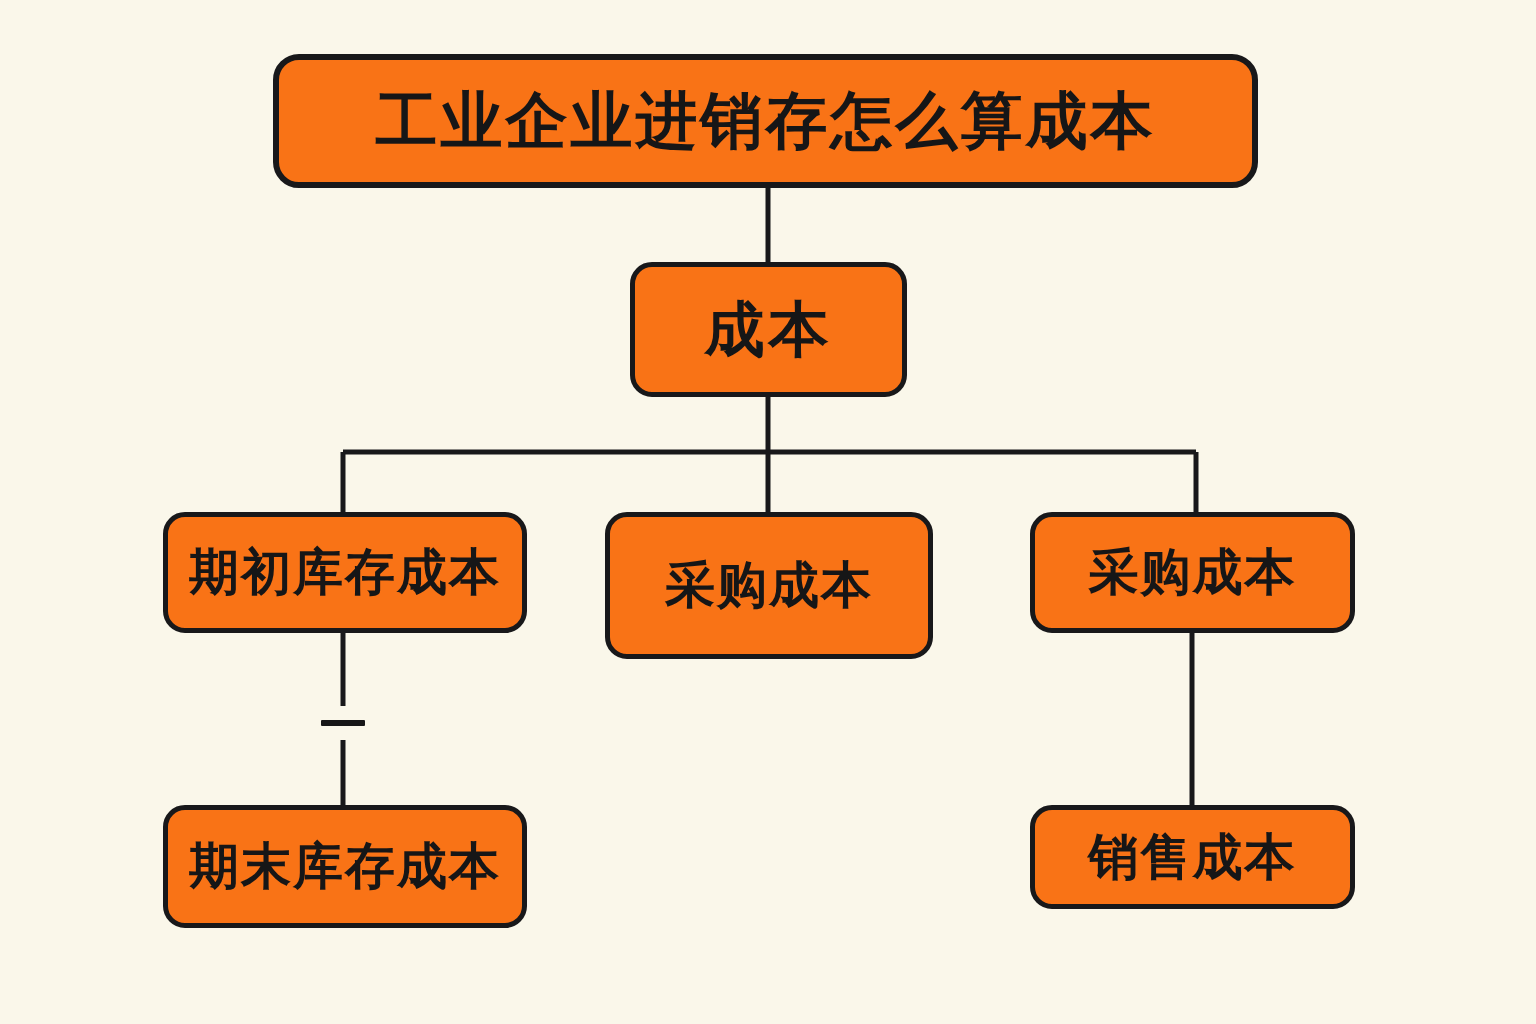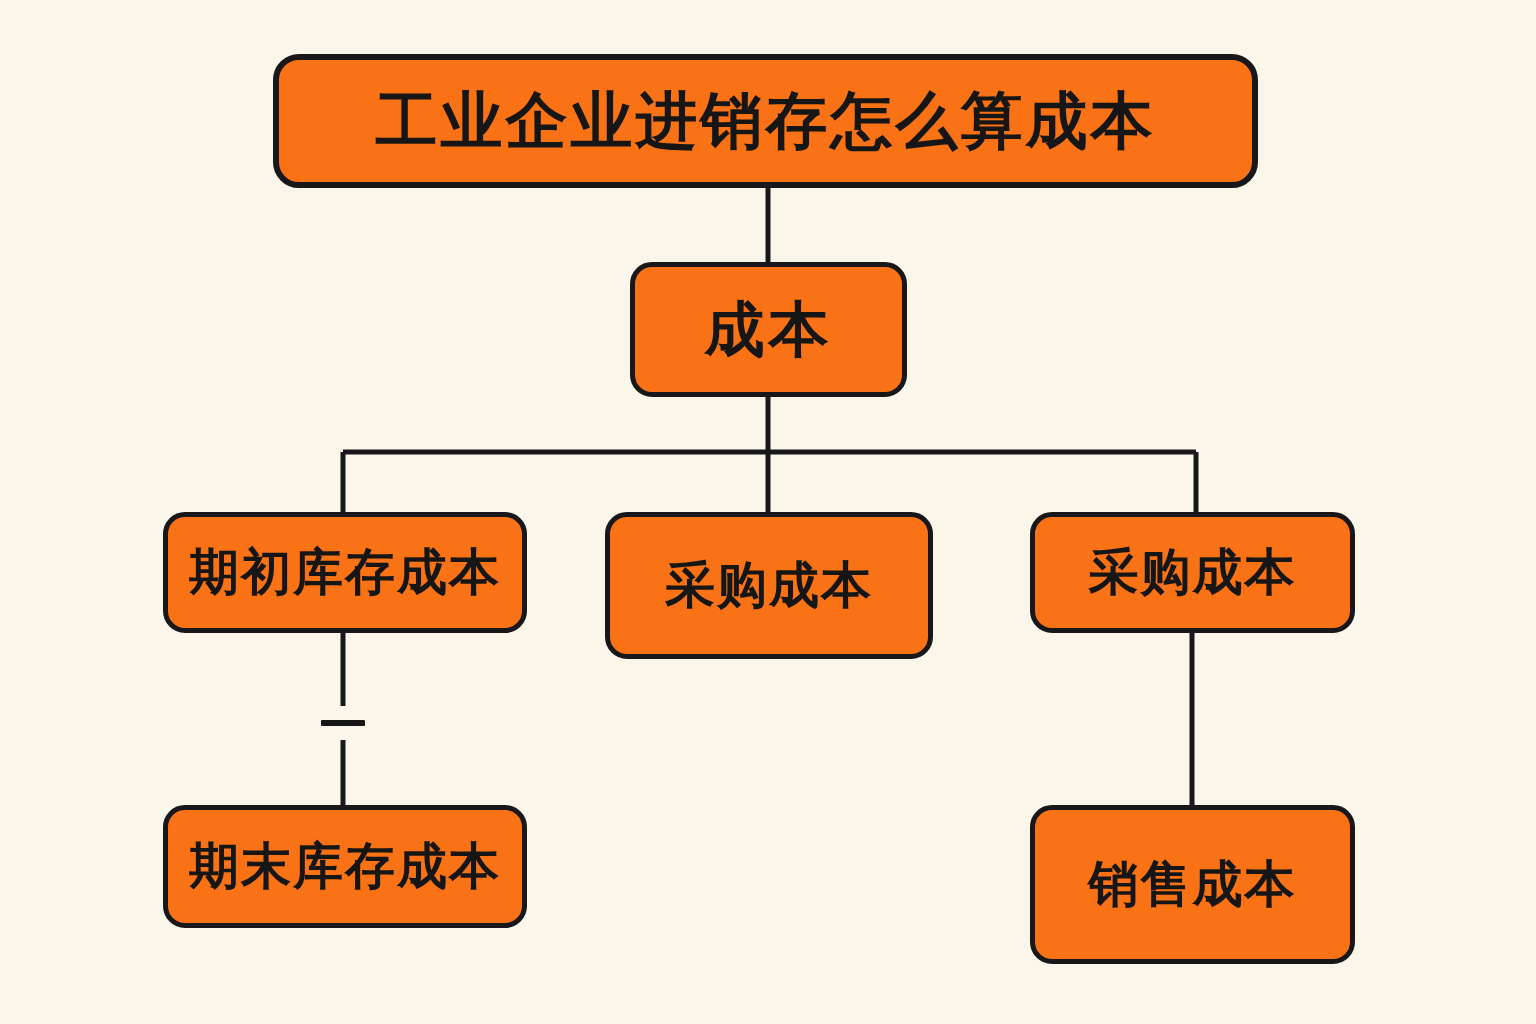--- a/index.html
+++ b/index.html
@@ -103,21 +103,21 @@
   #node-closing-inventory-cost {
     left: 163px;
     top: 805px;
     width: 364px;
     height: 123px;
   }
   #node-sales-cost {
     left: 1030px;
     top: 805px;
     width: 325px;
-    height: 159px;
+    height: 104px;
   }
 
   .level2 .label,
   .level3 .label {
     font-size: 50px;
     letter-spacing: 2px;
   }
 
   
   #operator-minus {

